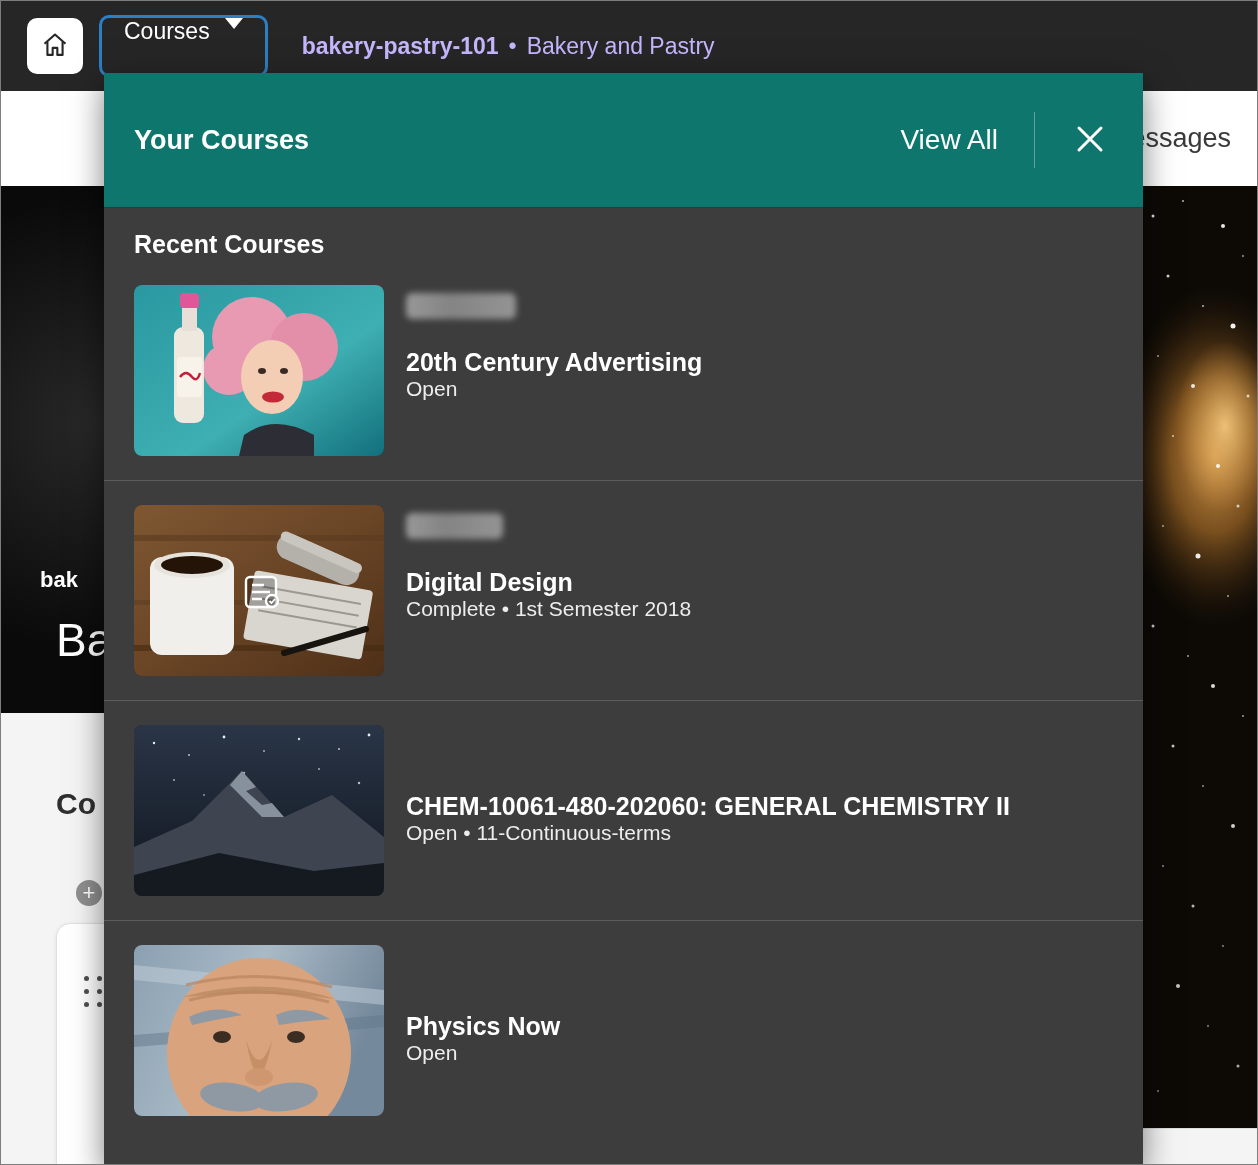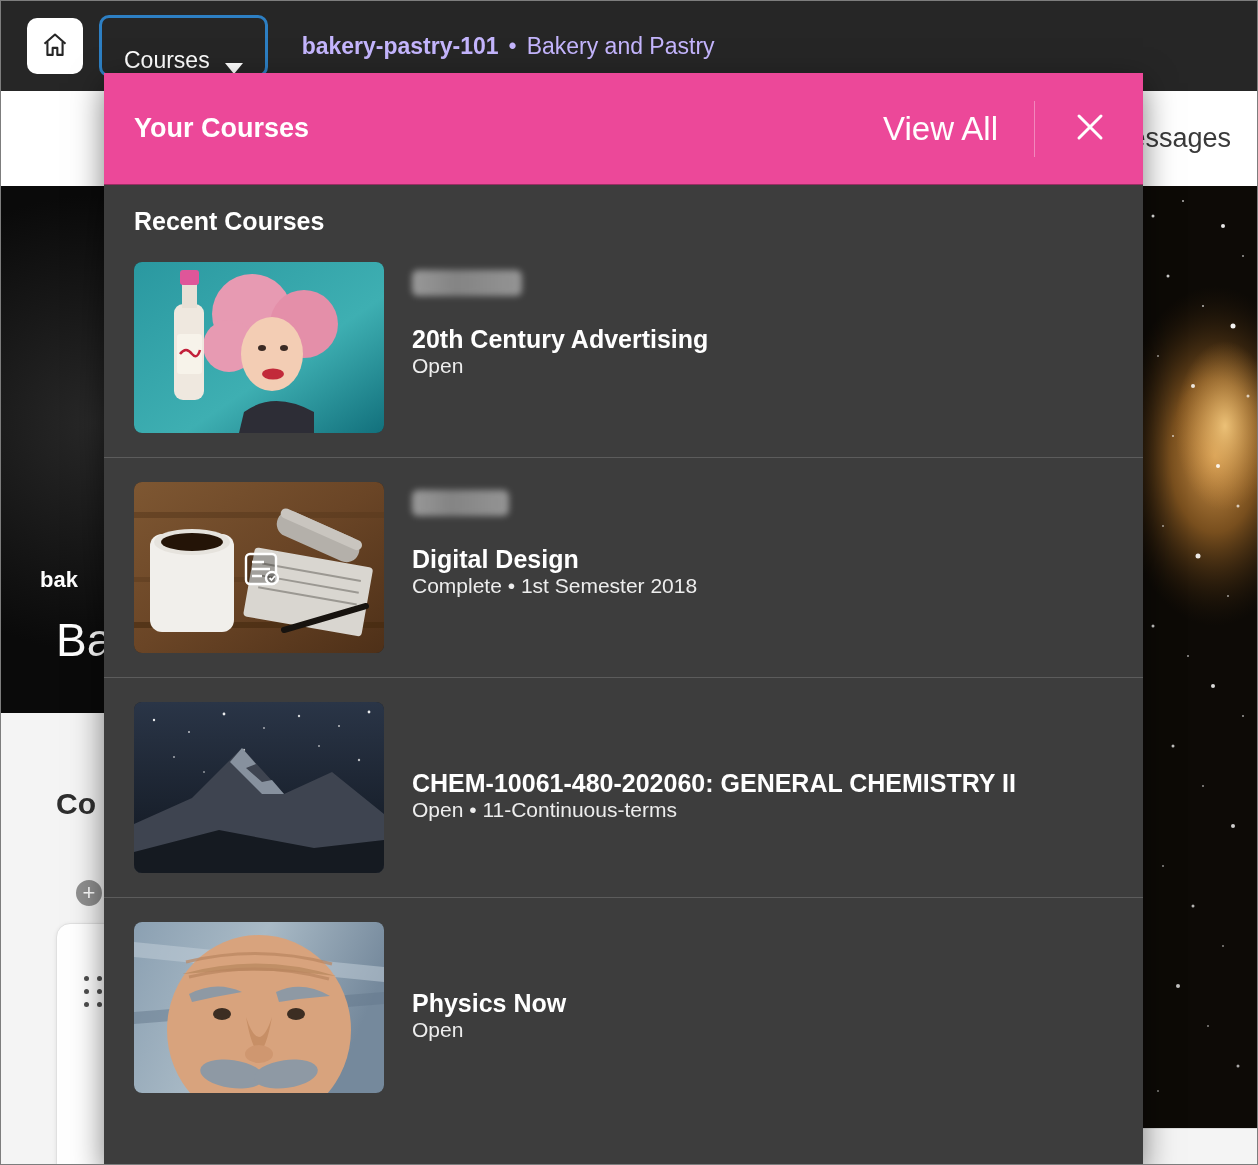--- a/index.html
+++ b/index.html
@@ -17,21 +17,21 @@
     background:#262626; display:flex; align-items:center; z-index:5;
   }
   .home-btn {
     margin-left:26px; width:56px; height:56px; background:#ffffff;
     border:none; border-radius:10px; display:flex; align-items:center;
     justify-content:center; cursor:pointer; flex:none;
   }
   .courses-btn {
     margin-left:16px; height:62px; padding:0 22px; background:transparent;
     border:3px solid #2d7fc3; border-radius:10px; display:flex;
-    align-items:flex-end; gap:15px; color:#ffffff; font-size:23px;
+    align-items:flex-start; gap:15px; color:#ffffff; font-size:23px;
     font-family:inherit; cursor:pointer; flex:none;
   }
   .caret-down {
     width:0; height:0; border-left:9px solid transparent;
     border-right:9px solid transparent; border-top:11px solid #ffffff;
   }
   .breadcrumb { margin-left:34px; color:#c4b5fd; font-size:23px; display:flex; gap:10px; align-items:center; white-space:nowrap; }
   .breadcrumb .code { font-weight:700; }
 
   
@@ -69,32 +69,32 @@
   .hero-right { position:absolute; left:1142px; top:185px; width:116px; height:942px; background:#0d0a06; overflow:hidden; }
   .right-bottom { position:absolute; left:1142px; top:1127px; width:116px; height:38px; background:#f4f4f4; border-top:1px solid #ddd; }
 
   
   .panel {
     position:absolute; left:103px; top:72px; width:1039px; height:1093px;
     background:#3d3d3d; z-index:10; box-shadow:0 10px 30px rgba(0,0,0,.5);
     color:#ffffff;
   }
   .panel-header {
-    height:112px; display:flex; align-items:center; padding:0 30px;
-    background:#ec4899; border-bottom:1px solid rgba(0,0,0,0.35);
+    height:135px; display:flex; align-items:center; padding:0 30px;
+    background:#0f766e; border-bottom:1px solid rgba(0,0,0,0.35);
   }
   .panel-title { font-size:27px; font-weight:700; }
   .panel-spacer { flex:1; }
-  .view-all { font-size:33px; color:#ffffff; background:none; border:none; font-family:inherit; cursor:pointer; margin-right:36px;text-align:right; }
+  .view-all { font-size:28px; color:#ffffff; background:none; border:none; font-family:inherit; cursor:pointer; margin-right:36px;text-align:right; }
   .header-divider { width:1px; height:56px; background:rgba(255,255,255,0.35); margin-right:32px; }
   .close-btn { width:46px; height:46px; background:none; border:none; cursor:pointer; display:flex; align-items:center; justify-content:center; }
 
   .section-title { margin:22px 30px 2px 30px; font-size:25px; font-weight:700; }
 
-  .course-row { display:flex; gap:28px; padding:24px 30px; cursor:pointer; }
+  .course-row { display:flex; gap:22px; padding:24px 30px; cursor:pointer; }
   .course-row + .course-row { border-top:1px solid rgba(255,255,255,0.16); }
   .thumb { width:250px; height:171px; border-radius:8px; overflow:hidden; flex:none; background:#222; }
   .thumb svg { display:block; width:250px; height:171px; }
   .course-text { padding-top:8px; display:flex; flex-direction:column; align-items:flex-start; min-width:0; }
   .id-pill { height:30px; border-radius:6px; background:linear-gradient(90deg,#a3a3a3,#8c8c8c 40%,#9e9e9e); filter:blur(3px); opacity:.9; }
   .course-row:nth-of-type(1) .id-pill { width:173px; }
   .course-row:nth-of-type(2) .id-pill { width:95px; height:26px; }
   .course-row:nth-of-type(3) .id-pill { width:110px; height:26px; }
   .course-row:nth-of-type(4) .id-pill { width:97px; height:26px; }
   .course-title { margin-top:28px; font-size:25px; font-weight:700; line-height:30px; white-space:nowrap; }

